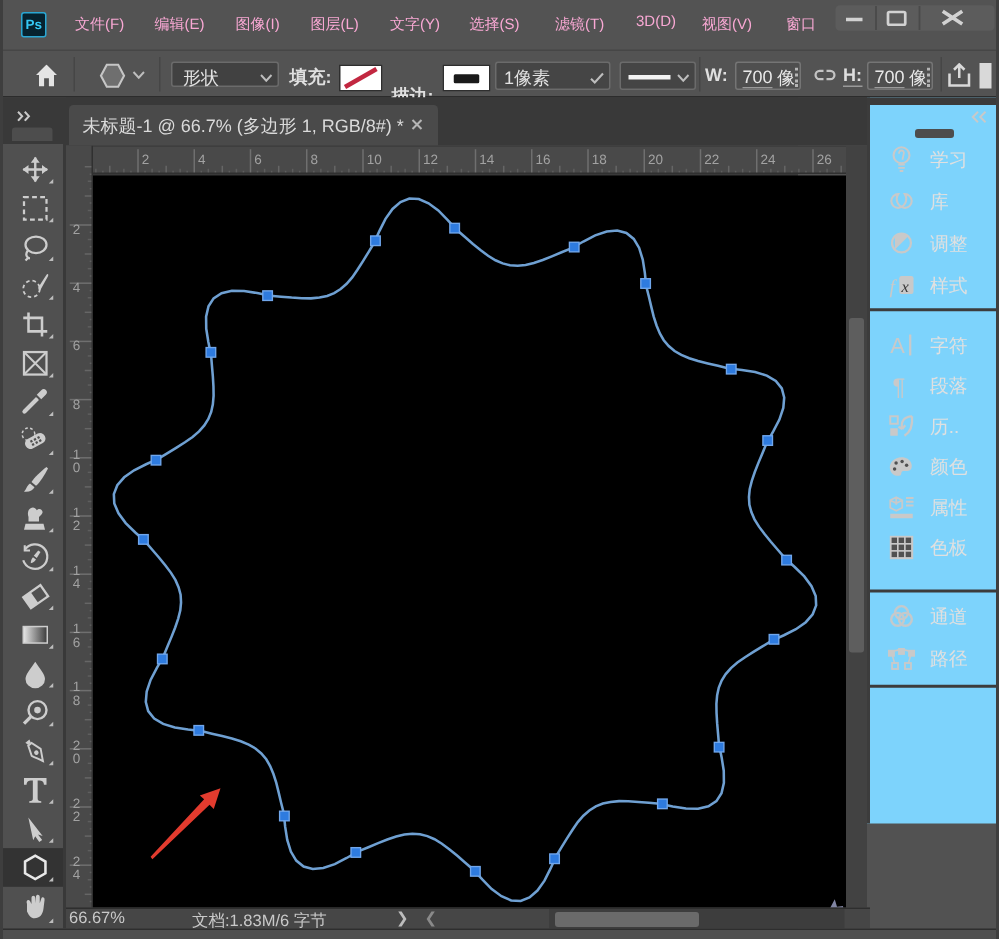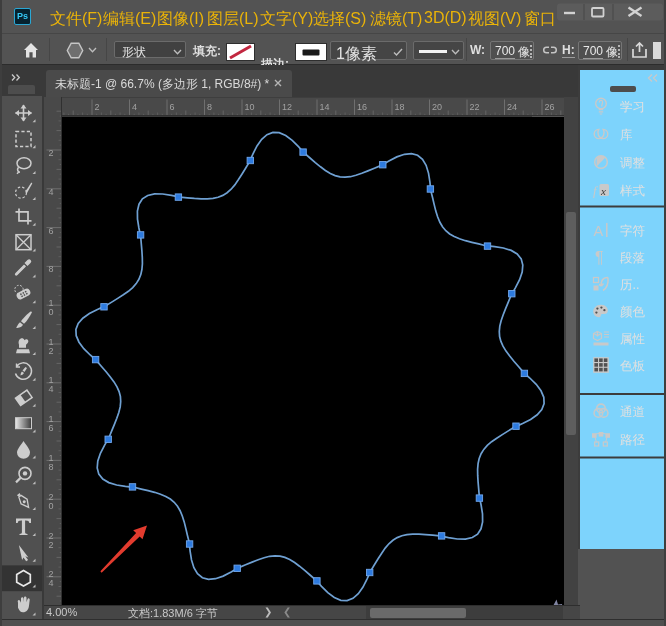--- a/index.html
+++ b/index.html
@@ -3,21 +3,21 @@
 <meta charset="utf-8">
 <style>
 * { margin:0; padding:0; box-sizing:border-box; }
 html,body { width:666px; height:626px; overflow:hidden; background:#1e1e1e; }
 body { font-family:"Liberation Sans", sans-serif; }
 #app { position:absolute; left:0; top:0; width:666px; height:626px; background:#525252; overflow:hidden; }
 .abs { position:absolute; }
 .txt { color:#dfdfdf; font-size:12px; white-space:nowrap;font-weight:bold; }
 
 #menubar { left:0; top:0; width:666px; height:33px; background:#535353;padding-left:18px; }
-.menuitem { position:absolute; top:9px; color:#eab308; font-size:16px; white-space:nowrap; }
+.menuitem { position:absolute; top:9px; color:#f9a8d4; font-size:10px; white-space:nowrap; }
 
 #optbar { left:0; top:33px; width:666px; height:32px; background:#535353; border-top:1px solid #464646; border-bottom:1px solid #2c2c2c; }
 
 #toolbar { left:0; top:65px; width:44px; height:554px; background:#393939; }
 #toolbarbody { position:absolute; left:2px; top:31px; width:40px; height:523px; background:#505050; }
 
 #canvasreg { left:44px; top:65px; width:488px; height:554px; background:#393939; }
 #rulerh { position:absolute; left:0px; top:32px; width:520px; height:19px; background:#494949; }
 #rulerv { position:absolute; left:0px; top:32px; width:18px; height:541px; background:#494949; }
 #blackcanvas { position:absolute; left:18px; top:52px; width:502px; height:489px; background:#000; }
@@ -81,21 +81,21 @@
       <line x1="4" y1="15" x2="25" y2="3" stroke="#c22740" stroke-width="3"></line>
     </svg>
     <span class="abs txt" style="left:261px;top:22px;">描边:</span>
 
     <svg class="abs" style="left:295px;top:9px;width:32px;height:18px;" viewBox="0 0 32 18">
       <rect x="0.5" y="0.5" width="31" height="17" fill="#fff" stroke="#2e2e2e"></rect>
       <rect x="7.5" y="6.5" width="17" height="6" rx="1" fill="#1a1a1a"></rect>
     </svg>
 
     <div class="abs" style="left:330px;top:7px;width:77px;height:19px;background:#454545;border:1px solid #6b6b6b;border-radius:2px;">
-      <span class="abs" style="left:5px;top:2px;color:#e2e2e2;font-size:16px;">1像素</span>
+      <span class="abs" style="left:5px;top:2px;color:#e2e2e2;font-size:12px;">1像素</span>
       <svg class="abs" style="left:62px;top:6px;width:10px;height:8px;" viewBox="0 0 10 8">
           <path d="M1 4.5 L3.5 7 L9 1" stroke="#bdbdbd" stroke-width="1.4" fill="none"></path>
         </svg>
     </div>
 
     <div class="abs" style="left:413px;top:7px;width:51px;height:19px;background:#454545;border:1px solid #6b6b6b;border-radius:2px;">
       <div class="abs" style="left:5px;top:8px;width:28px;height:2.5px;background:#f2f2f2;"></div>
       <svg class="abs" style="left:37px;top:7px;width:9px;height:6px;" viewBox="0 0 9 6">
           <path d="M1 1 L4.5 4.8 L8 1" stroke="#bdbdbd" stroke-width="1.3" fill="none"></path>
         </svg>
@@ -571,21 +571,21 @@
               <path d="M552 608 L556.5 599.5 L558 604.5 L562 604 L562.5 607.5 Z" fill="#8f93b5" opacity="0.9"></path>
             </g>
         </g>
       </svg>
     </div>
 
     <div class="abs" style="left:520px;top:32px;width:14px;height:508px;background:#424242;">
       <div class="abs" style="left:2px;top:115px;width:10px;height:223px;background:#5e5e5e;border-radius:2px;"></div>
     </div>
     <div id="statusbar">
-      <span class="abs" style="left:2px;top:0px;">4.00%</span>
+      <span class="abs" style="left:2px;top:0px;">66.67%</span>
       <span class="abs" style="left:84px;top:0px;">文档:1.83M/6 字节</span>
       <span class="abs" style="left:220px;top:0px;color:#bdbdbd;font-size:10px;">❯</span>
       <span class="abs" style="left:239px;top:0px;color:#8a8a8a;font-size:10px;">❮</span>
       <div class="abs" style="left:322px;top:0px;width:197px;height:13px;background:#3d3d3d;"></div>
         <div class="abs" style="left:326px;top:2px;width:96px;height:10px;background:#6a6a6a;border-radius:2px;"></div>
     </div>
   </div>
 
   <div id="rightpanel" class="abs">
     <div class="abs" style="left:-2px;top:0;width:88px;height:5px;background:#3b3b3b;"></div>

